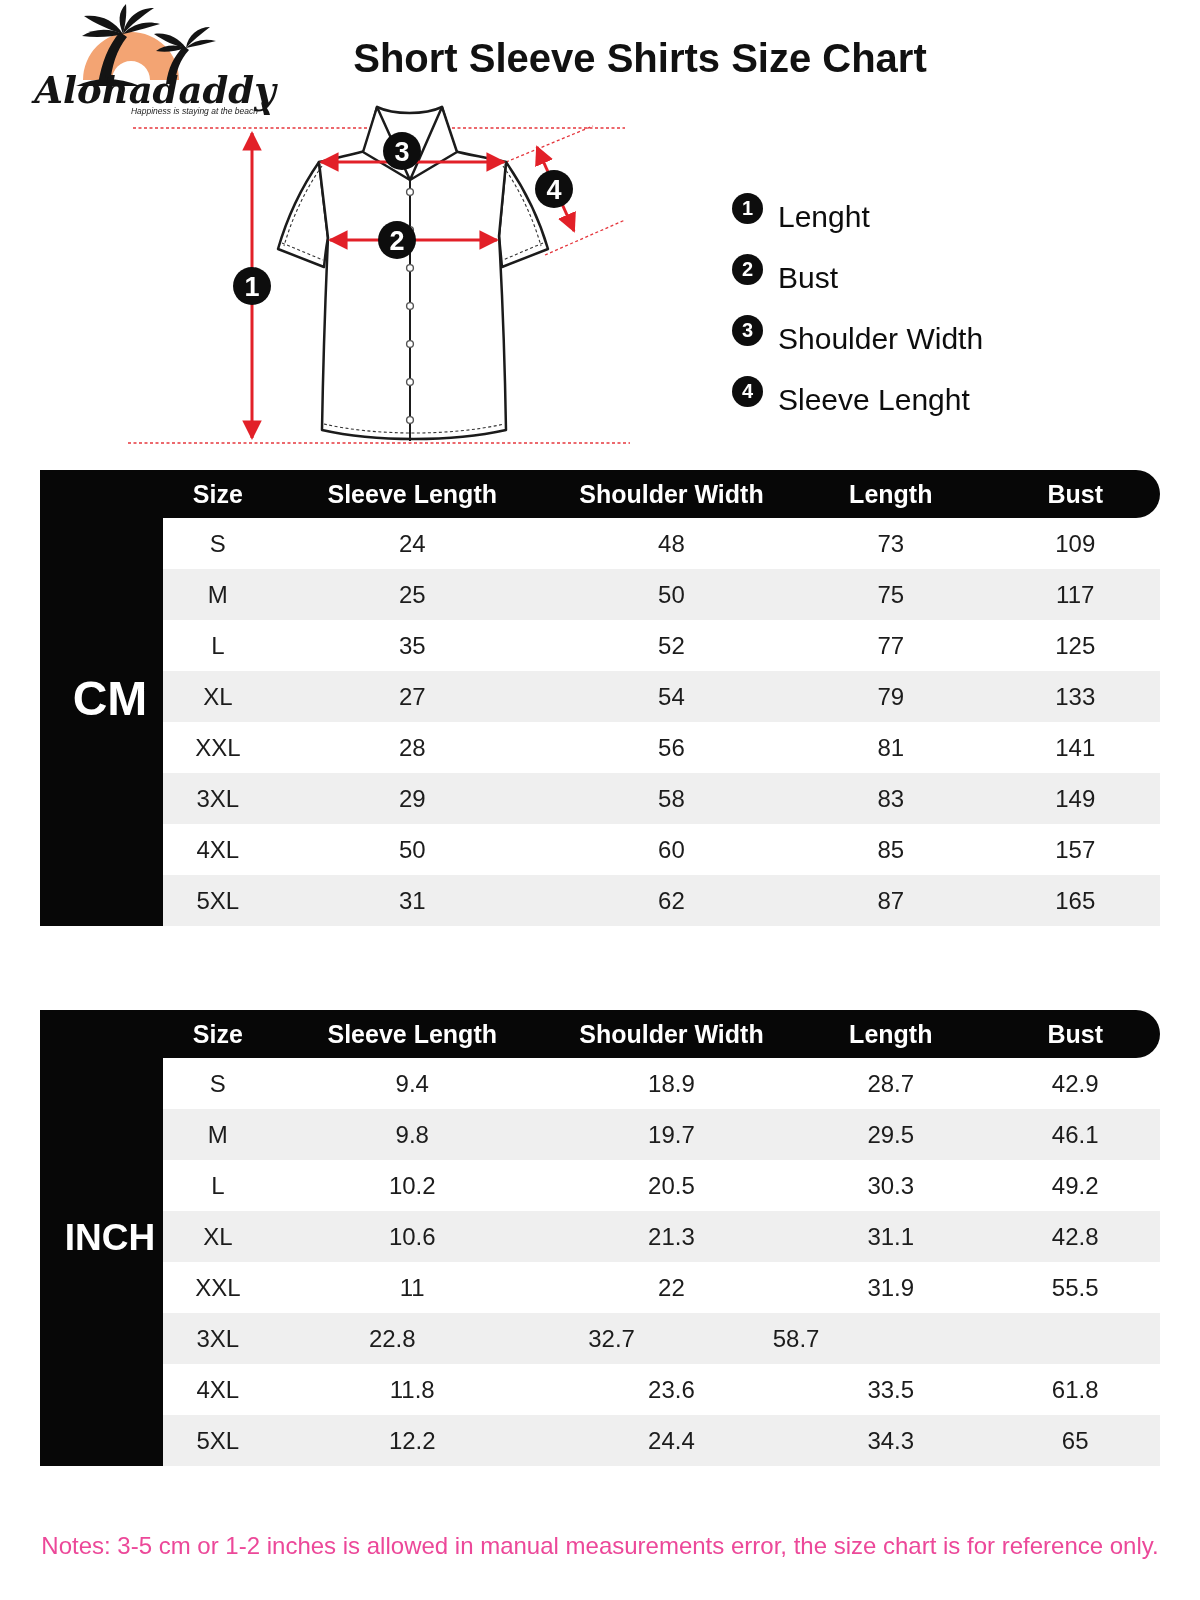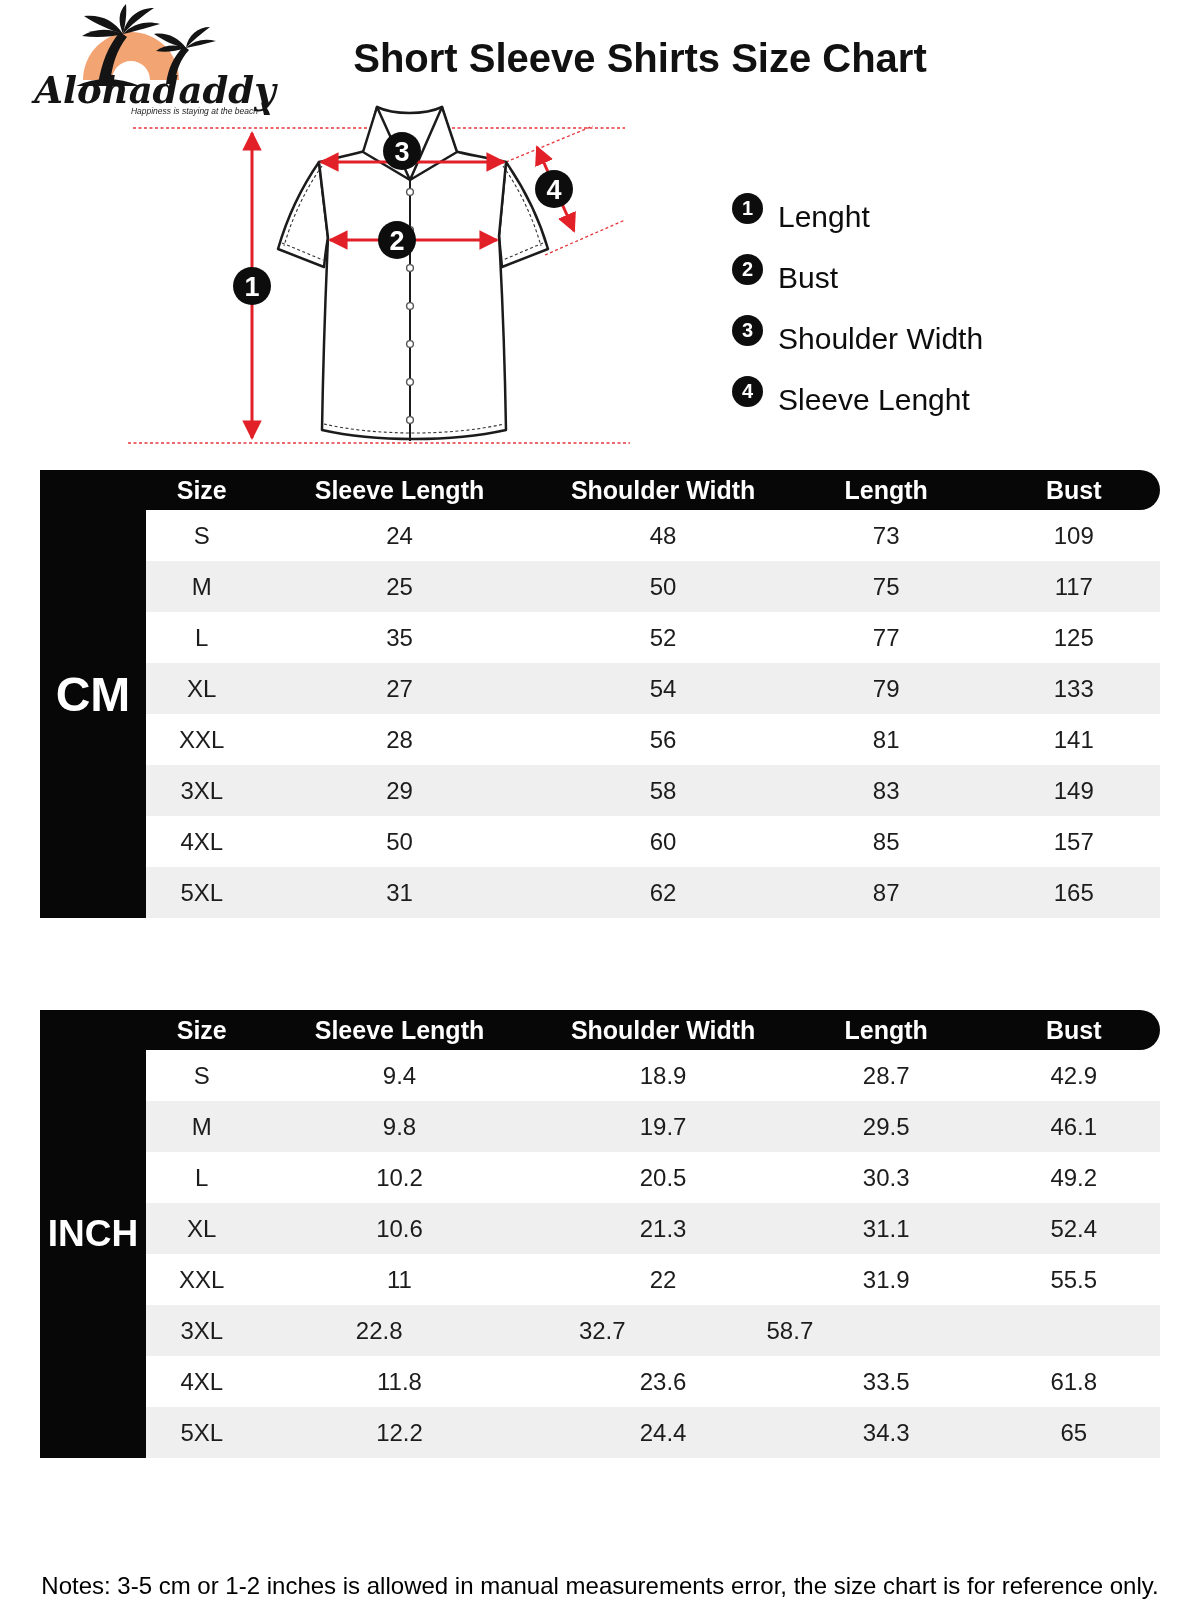--- a/index.html
+++ b/index.html
@@ -21,37 +21,37 @@
     display:flex;align-items:center;justify-content:center;
     font-weight:bold;font-size:20px;flex:0 0 31px;
   }
   .llabel{margin-left:15px;font-size:30px;color:#0d0d0d;white-space:nowrap;margin-top:16px;}
 
   .size-table{position:absolute;left:40px;width:1120px;display:flex;}
   #cm-table{top:470px;}
   #inch-table{top:1010px;}
   .unit{
     width:106px;background:#070707;color:#fff;
-    display:flex;align-items:center;justify-content:center;font-weight:bold;
+    display:flex;align-items:center;justify-content:center;font-weight:bold;padding-left:17px;
   }
   #cm-table .unit{font-size:48px;}
   #inch-table .unit{font-size:37px;letter-spacing:0;}
   .tmain{flex:1;}
   .thead{
-    display:flex;height:40px;align-items:center;
+    display:flex;height:48px;align-items:center;
     background:#070707;border-radius:0 26px 26px 0;
   }
   .hcell{color:#fff;font-weight:bold;font-size:25px;text-align:center;}
   .trow{display:flex;height:51px;align-items:center;background:#fff;}
   .trow.alt{background:#efefef;}
   .cell{font-size:24px;color:#1c1c1c;text-align:center;}
   .c0{width:11%}.c1{width:28%}.c2{width:24%}.c3{width:20%}.c4{width:17%}
   .notes{
     position:absolute;left:0;top:1532px;width:100%;
-    text-align:center;font-size:24px;color:#000000;margin-top:40px;
+    text-align:center;font-size:24px;color:#ec4899;
   }
 </style>
 </head>
 <body>
 
 <div class="logo">
   <svg width="255" height="114" viewBox="0 0 255 114">
 
     <path d="M55,76 A48,48 0 0 1 151,76 L122,76 A19,19 0 0 0 84,76 Z" fill="#f3a473"></path>
 
@@ -271,21 +271,21 @@
           <div class="cell c1">10.2</div>
           <div class="cell c2">20.5</div>
           <div class="cell c3">30.3</div>
           <div class="cell c4">49.2</div>
         </div>
         <div class="trow alt">
           <div class="cell c0">XL</div>
           <div class="cell c1">10.6</div>
           <div class="cell c2">21.3</div>
           <div class="cell c3">31.1</div>
-          <div class="cell c4">52.4</div>
+          <div class="cell c4">42.8</div>
         </div>
         <div class="trow">
           <div class="cell c0">XXL</div>
           <div class="cell c1">11</div>
           <div class="cell c2">22</div>
           <div class="cell c3">31.9</div>
           <div class="cell c4">55.5</div>
         </div>
         <div class="trow alt">
           <div class="cell c0">3XL</div>

